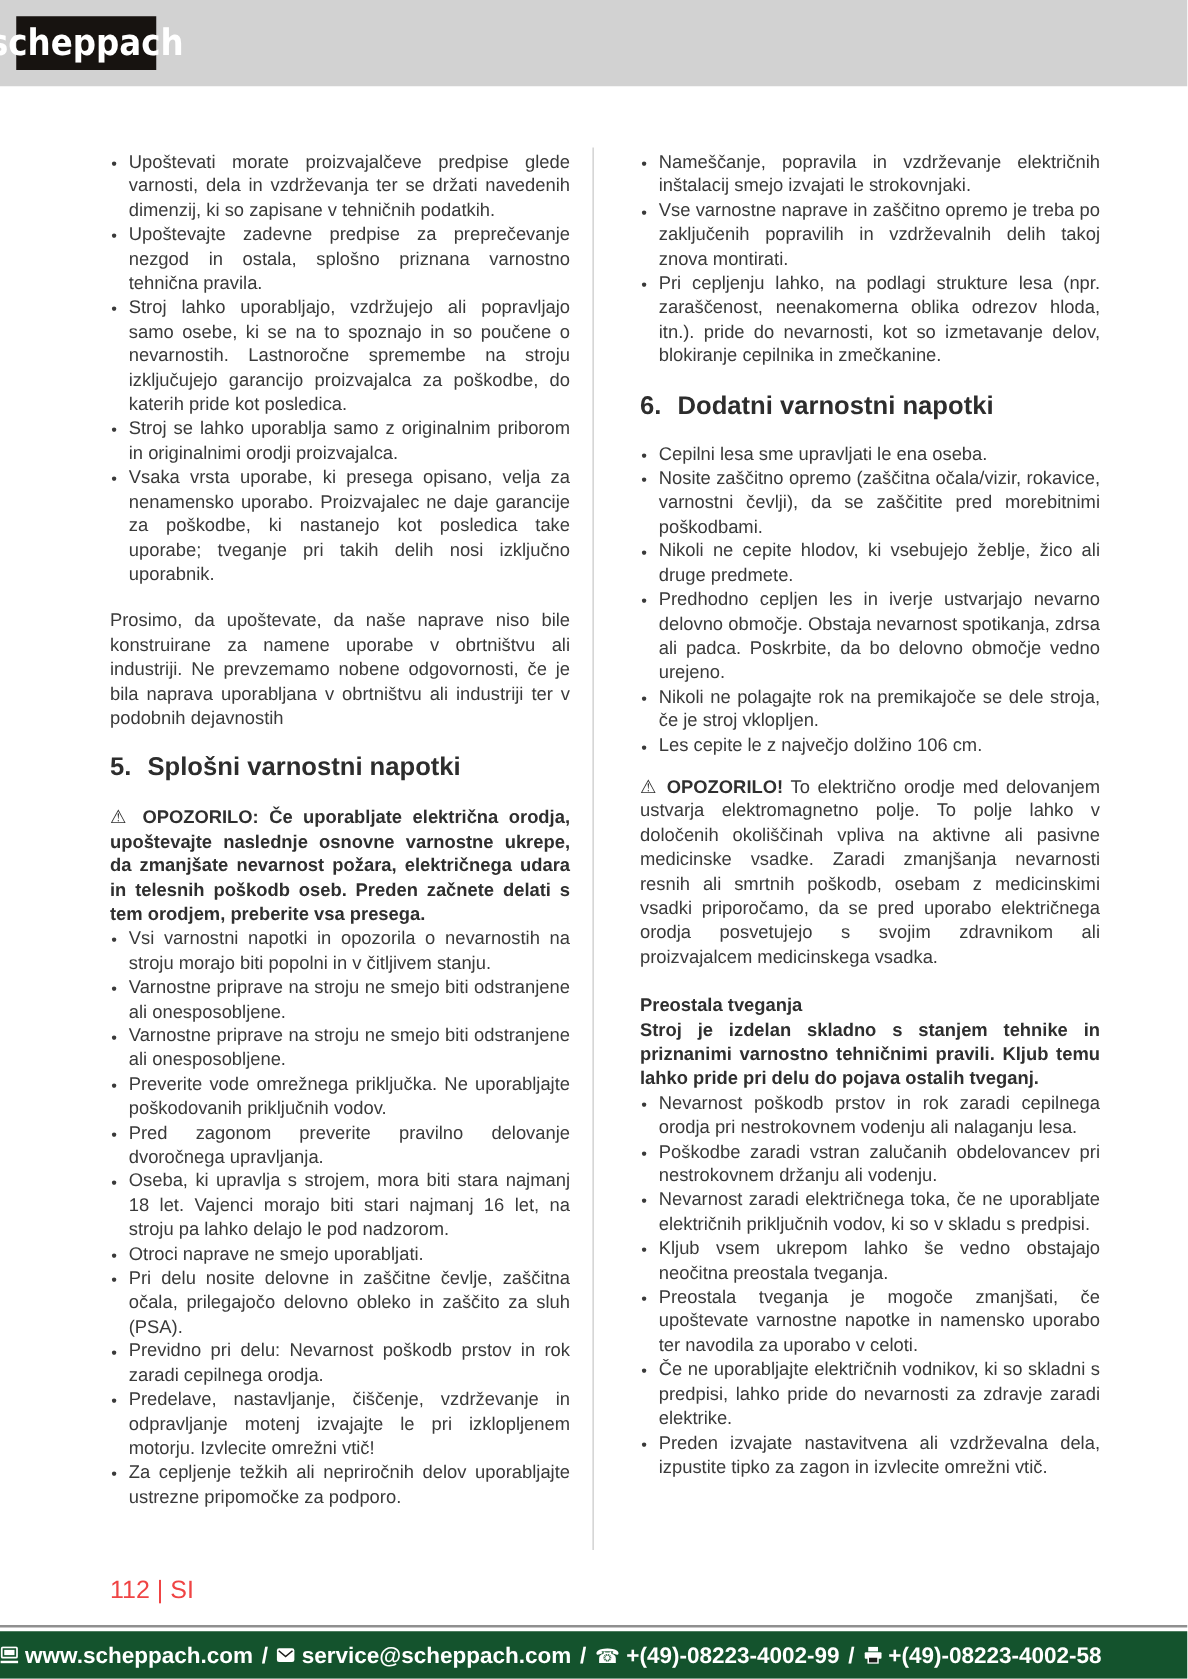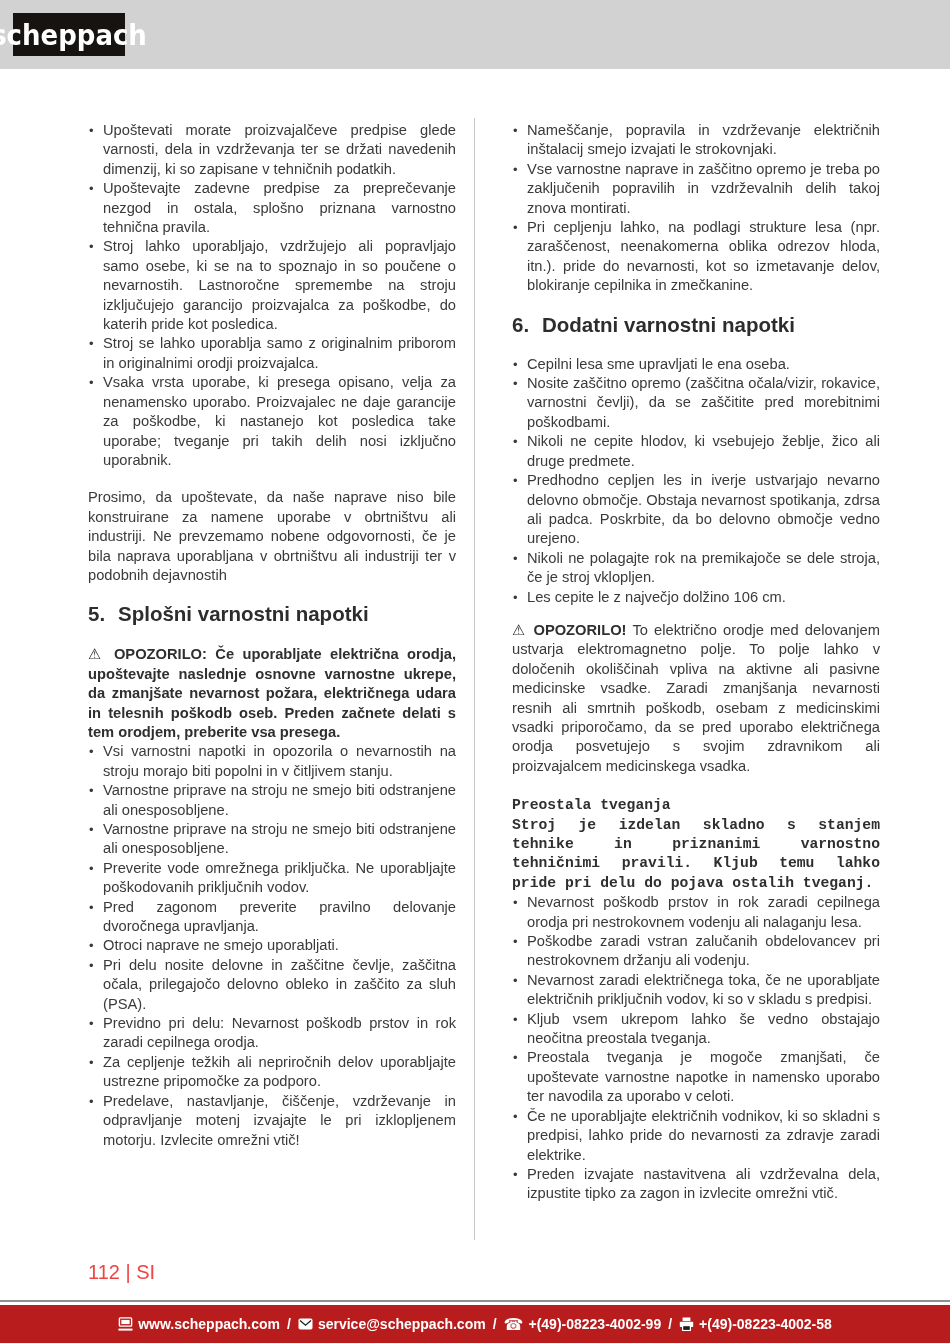--- a/index.html
+++ b/index.html
@@ -22,36 +22,36 @@
   .col {
     position:absolute; top:121px; width:368px;
     font-size:14.7px; line-height:19.4px; text-align:justify;
   }
   .col-left  { left:88px; }
   .col-right { left:512px; }
   .blist { list-style:none; }
   .blist li { padding-left:15px; position:relative; }
   .blist li::before { content:"•"; position:absolute; left:1px; top:0; font-size:13px; color:#3a3a3a; }
   .para { margin-top:18px; }
-  .para-tight { margin-top:0;font-family:Liberation Mono, monospace; }
+  .para-tight { margin-top:0; }
   .heading { font-size:20.5px; line-height:26px; color:#2d2d2d; font-weight:bold; margin:16px 0 17px 0; }
   .h-num { display:inline-block; min-width:30px; }
   .warn-all-bold { font-weight:bold; color:#2f2f2f; margin-top:0; }
   .warn-mixed { margin-top:13px; }
   .warn-label { font-weight:bold; color:#2f2f2f; }
   .warning-glyph { font-family:"DejaVu Sans",sans-serif; }
   .residual-head { font-weight:bold; color:#2f2f2f; margin-top:20px; }
   .residual-body { font-weight:bold; color:#2f2f2f; }
   .blist b { font-weight:bold; color:#2f2f2f; }
   .pagenum { position:absolute; left:88px; top:1261px; font-size:20px; color:#ef4444; }
   .footer-rule { position:absolute; left:0; top:1300px; width:950px; height:2px; background:#8f8f8f; }
   .footbar {
     position:absolute; left:0; top:1305px; width:950px; height:38px;
-    background:#b91c1c; color:#fff; display:flex; align-items:center; justify-content:center;
-    gap:7px; font-size:14px; font-weight:bold;
+    background:#14532d; color:#fff; display:flex; align-items:center; justify-content:flex-start;
+    gap:7px; font-size:18px; font-weight:bold;
   }
   .f-item { display:inline-flex; align-items:center; gap:5px; white-space:nowrap; }
   .icon-phone::before { content:"☎"; font-size:16px; font-weight:normal; font-family:"DejaVu Sans",sans-serif; }
   .f-svg { display:inline-block; }
 </style>
 </head>
 <body>
 
 <div>
 
@@ -94,30 +94,31 @@
         <li><span>Vsi varnostni napotki in opozorila o nevarnostih na stroju morajo biti popolni in v čitljivem stanju.</span></li>
 
         <li><span>Varnostne priprave na stroju ne smejo biti odstranjene ali onesposobljene.</span></li>
 
         <li><span>Varnostne priprave na stroju ne smejo biti odstranjene ali onesposobljene.</span></li>
 
         <li><span>Preverite vode omrežnega priključka. Ne uporabljajte poškodovanih priključnih vodov.</span></li>
 
         <li><span>Pred zagonom preverite pravilno delovanje dvoročnega upravljanja.</span></li>
 
+        <li><span>Oseba, ki upravlja s strojem, mora biti stara najmanj 18 let. Vajenci morajo biti stari najmanj 16 let, na stroju pa lahko delajo le pod nadzorom.</span></li>
 
         <li><span>Otroci naprave ne smejo uporabljati.</span></li>
 
         <li><span>Pri delu nosite delovne in zaščitne čevlje, zaščitna očala, prilegajočo delovno obleko in zaščito za sluh (PSA).</span></li>
 
         <li><span>Previdno pri delu: Nevarnost poškodb prstov in rok zaradi cepilnega orodja.</span></li>
 
+        <li><span>Predelave, nastavljanje, čiščenje, vzdrževanje in odpravljanje motenj izvajajte le pri izklopljenem motorju. Izvlecite omrežni vtič!</span></li>
+
         <li><span>Za cepljenje težkih ali nepriročnih delov uporabljajte ustrezne pripomočke za podporo.</span></li>
-
-        <li><span>Predelave, nastavljanje, čiščenje, vzdrževanje in odpravljanje motenj izvajajte le pri izklopljenem motorju. Izvlecite omrežni vtič!</span></li>
       </ul>
   </section>
 
   <section class="col col-right">
     <ul class="blist">
 
         <li><span>Nameščanje, popravila in vzdrževanje električnih inštalacij smejo izvajati le strokovnjaki.</span></li>
 
         <li><span>Vse varnostne naprave in zaščitno opremo je treba po zaključenih popravilih in vzdrževalnih delih takoj znova montirati.</span></li>
 

